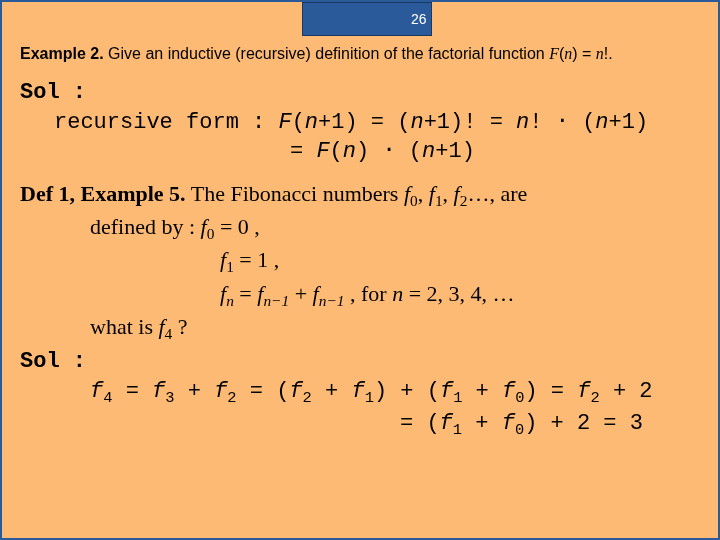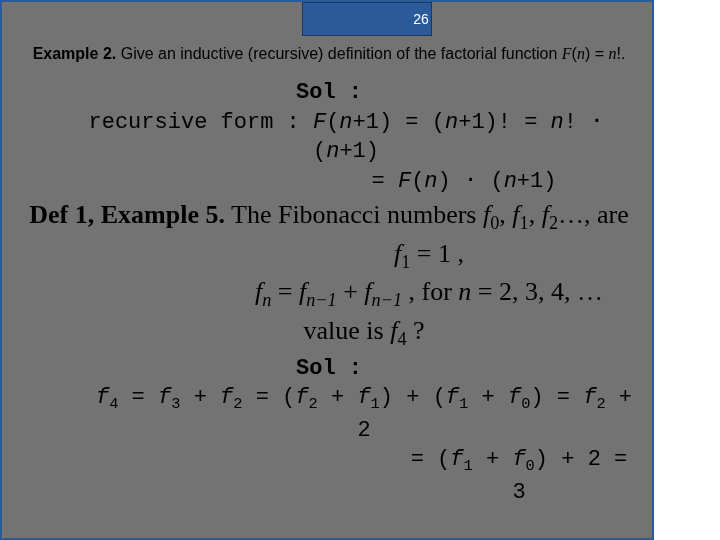--- a/index.html
+++ b/index.html
@@ -5,26 +5,25 @@
   * { margin: 0; padding: 0; box-sizing: border-box; }
   body {
     width: 720px;
     height: 540px;
     background: #ffffff;
     font-family: "Times New Roman", Times, serif;
     position: relative;
     overflow: hidden;
   }
   .slide {
-    width: 654px;
+    width: 720px;
     height: 540px;
     border: 2px solid #2a5a9a;
     position: relative;
-    background: #737373;
-    text-align: center;
+    background: #fdba74;
   }
   .page-tab {
     position: absolute;
     top: 0;
     left: 300px;
     width: 130px;
     height: 34px;
     background: #2a5a9a;
     color: #fff;
     font-family: Arial, sans-serif;
@@ -52,21 +51,22 @@
     font-size: 22px;
     color: #000;
     margin-top: 14px;
     line-height: 1.35;
   }
   .sol-label { font-weight: 700; }
   .indent1 { padding-left: 34px; }
   .indent-align-eq { padding-left: 270px; }
   .def-block {
     font-family: "Times New Roman", Times, serif;
-    font-size: 26px;
+    font-size: 22px;
+    margin-top: 12px;
     line-height: 1.35;
   }
   .def-head { font-weight: 700; }
   .def-indent { padding-left: 70px; }
   .def-indent-f { padding-left: 200px; }
   .sol2 { margin-top: 2px; }
   .sol2-indent { padding-left: 70px; }
   .sol2-align { padding-left: 380px; }
   sub { font-size: 0.7em; vertical-align: sub; font-style: normal; }
   .mathit { font-style: italic; }
@@ -92,28 +92,31 @@
       </div>
       <div class="indent-align-eq">
         <span>= </span><span class="mathit">F</span><span>(</span><span class="mathit">n</span><span>) ⋅ (</span><span class="mathit">n</span><span>+1)</span>
       </div>
     </div>
 
     <div class="def-block">
       <div>
         <span class="def-head">Def 1, Example 5.</span><span>  The Fibonacci numbers </span><span class="mathit">f</span><sub>0</sub><span>, </span><span class="mathit">f</span><sub>1</sub><span>, </span><span class="mathit">f</span><sub>2</sub><span>…, are</span>
       </div>
+      <div class="def-indent">
+        <span>defined by :  </span><span class="mathit">f</span><sub>0</sub><span> = 0 ,</span>
+      </div>
       <div class="def-indent-f">
         <span class="mathit">f</span><sub>1</sub><span> = 1 ,</span>
       </div>
       <div class="def-indent-f">
         <span class="mathit">f</span><sub class="mathit">n</sub><span> = </span><span class="mathit">f</span><sub class="mathit">n−1</sub><span> + </span><span class="mathit">f</span><sub class="mathit">n−1</sub><span> , for </span><span class="mathit">n</span><span> = 2, 3, 4, …</span>
       </div>
       <div class="def-indent">
-        <span>value is </span><span class="mathit">f</span><sub>4</sub><span> ?</span>
+        <span>what is </span><span class="mathit">f</span><sub>4</sub><span> ?</span>
       </div>
     </div>
 
     <div class="sol-block sol2">
       <div class="sol-label">Sol :</div>
       <div class="sol2-indent">
         <span class="mathit">f</span><sub>4</sub><span> = </span><span class="mathit">f</span><sub>3</sub><span> + </span><span class="mathit">f</span><sub>2</sub><span> = (</span><span class="mathit">f</span><sub>2</sub><span> + </span><span class="mathit">f</span><sub>1</sub><span>) + (</span><span class="mathit">f</span><sub>1</sub><span> + </span><span class="mathit">f</span><sub>0</sub><span>) = </span><span class="mathit">f</span><sub>2</sub><span> + 2</span>
       </div>
       <div class="sol2-align">
         <span>= (</span><span class="mathit">f</span><sub>1</sub><span> + </span><span class="mathit">f</span><sub>0</sub><span>) + 2 = 3</span>

